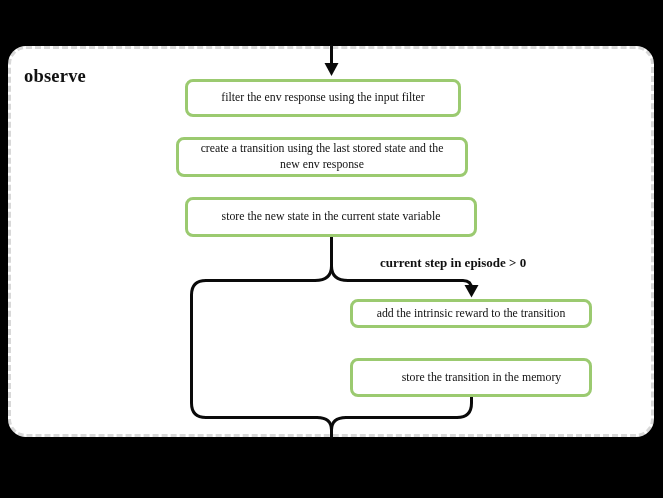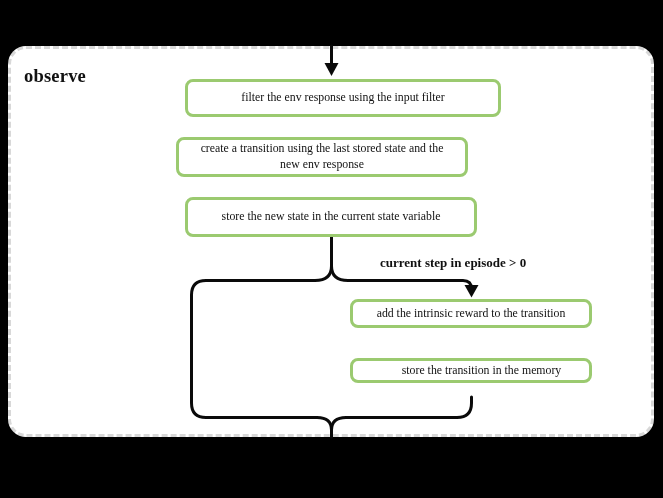--- a/index.html
+++ b/index.html
@@ -23,25 +23,25 @@
   svg.edges polygon { fill:var(--edge,#0a0a0a); stroke:none; }
   .node {
     position:absolute; box-sizing:border-box;
     background:var(--node_bg,#fff);
     border:3px solid var(--node_border,#9bca70);
     border-radius:8px;
     display:flex; align-items:center; justify-content:center;
     text-align:center; font-size:11.8px; color:var(--text,#1a1a1a);
     line-height:1.35; white-space:pre-line; padding:0 4px;
   }
-  .n1 { left:185px; top:79px;  width:316px; height:38px; }
+  .n1 { left:185px; top:79px;  width:276px; height:38px; }
   .n2 { left:176px; top:137px; width:292px; height:40px; }
   .n3 { left:185px; top:197px; width:292px; height:40px; }
   .n4 { left:350px; top:299px; width:242px; height:29px; }
-  .n5 { left:350px; top:358px; width:242px; height:25px;padding-left:25px; }
+  .n5 { left:350px; top:358px; width:242px; height:39px;padding-left:25px; }
   .edge-label {
     position:absolute; left:343px; top:255px;
     font-size:13px; font-weight:bold; color:var(--text,#111);
     white-space:nowrap;
     margin-left:37px;
   }
 </style>
 </head>
 <body>
 

